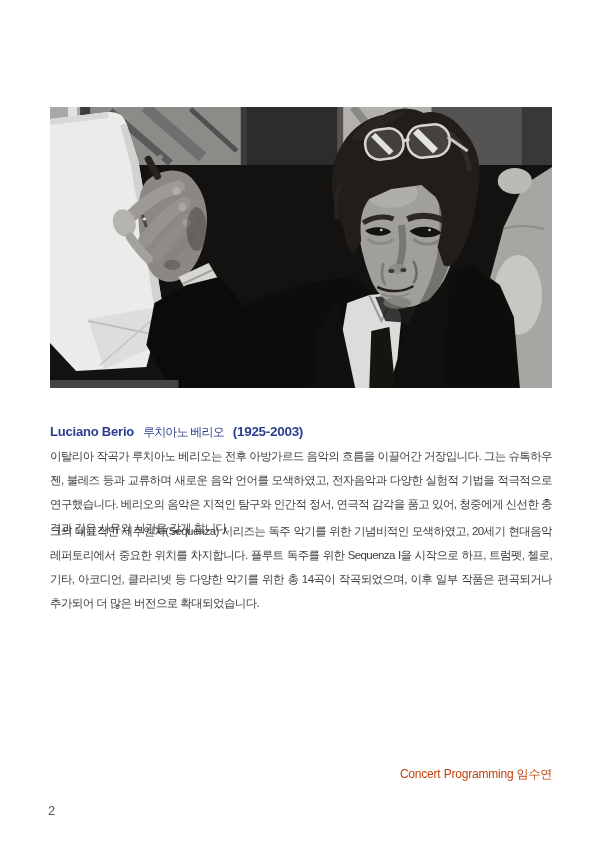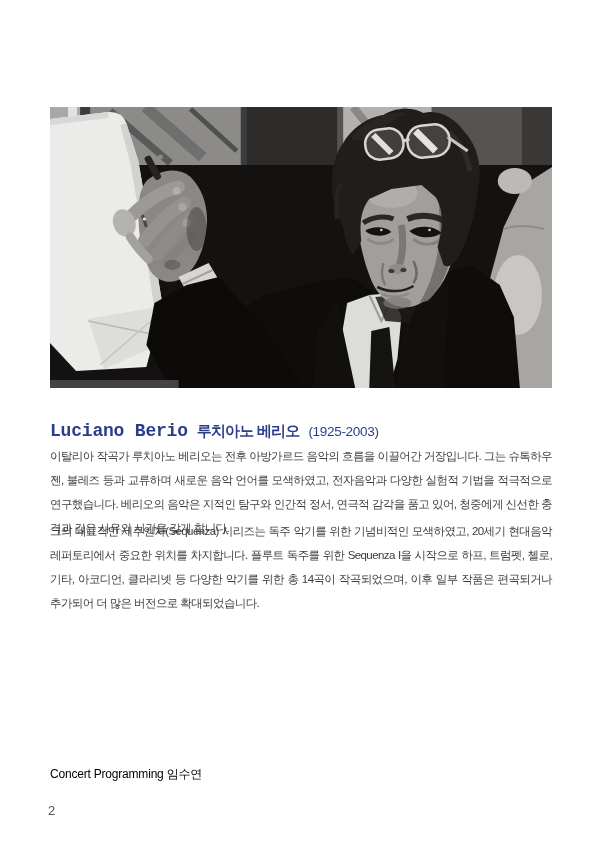--- a/index.html
+++ b/index.html
@@ -7,35 +7,35 @@
     position:relative;width:600px;height:850px;background:#ffffff;
     font-family:"Liberation Sans","DejaVu Sans",sans-serif;overflow:hidden;
     margin:0 auto;
   }
   .photo{position:absolute;left:50px;top:107px;width:502px;height:281px;margin:0;padding:0;}
   .photo svg{display:block;width:100%;height:100%;}
   .heading{
     position:absolute;left:50px;top:415px;width:502px;margin:0;
     color:#2b3e8c;line-height:21px;white-space:nowrap;
   }
-  .heading .en{font-family:Liberation Mono, monospace;font-weight:bold;font-size:18px;letter-spacing:-0.2px;}
-  .heading .ko{font-weight:bold;font-size:15px;letter-spacing:-0.8px;}
-  .heading .years{font-weight:normal;font-size:13.5px;letter-spacing:-0.3px;}
+  .heading .en{font-family:Liberation Sans, sans-serif;font-weight:bold;font-size:13px;letter-spacing:-0.2px;}
+  .heading .ko{font-weight:normal;font-size:12px;letter-spacing:-0.8px;}
+  .heading .years{font-weight:bold;font-size:13.5px;letter-spacing:-0.3px;}
   .para{
     position:absolute;left:50px;width:502px;margin:0;
     font-size:11.5px;line-height:24px;letter-spacing:-0.6px;
     color:#3c3c3c;text-align:justify;overflow-wrap:break-word;
   }
   .para p{margin:0;}
   .p1{top:444px;}
   .p23{top:519px;}
   .p4{top:666px;}
   .credit{
     position:absolute;left:50px;top:766px;width:502px;margin:0;
-    font-size:12px;color:#000000;letter-spacing:-0.2px;
+    font-size:12px;color:#c2410c;text-align:right;letter-spacing:-0.2px;
   }
   .pagenum{
     position:absolute;left:48px;top:803px;font-size:13px;color:#555555;
   }
 </style>
 </head>
 <body>
 
 <div class="page">
 

